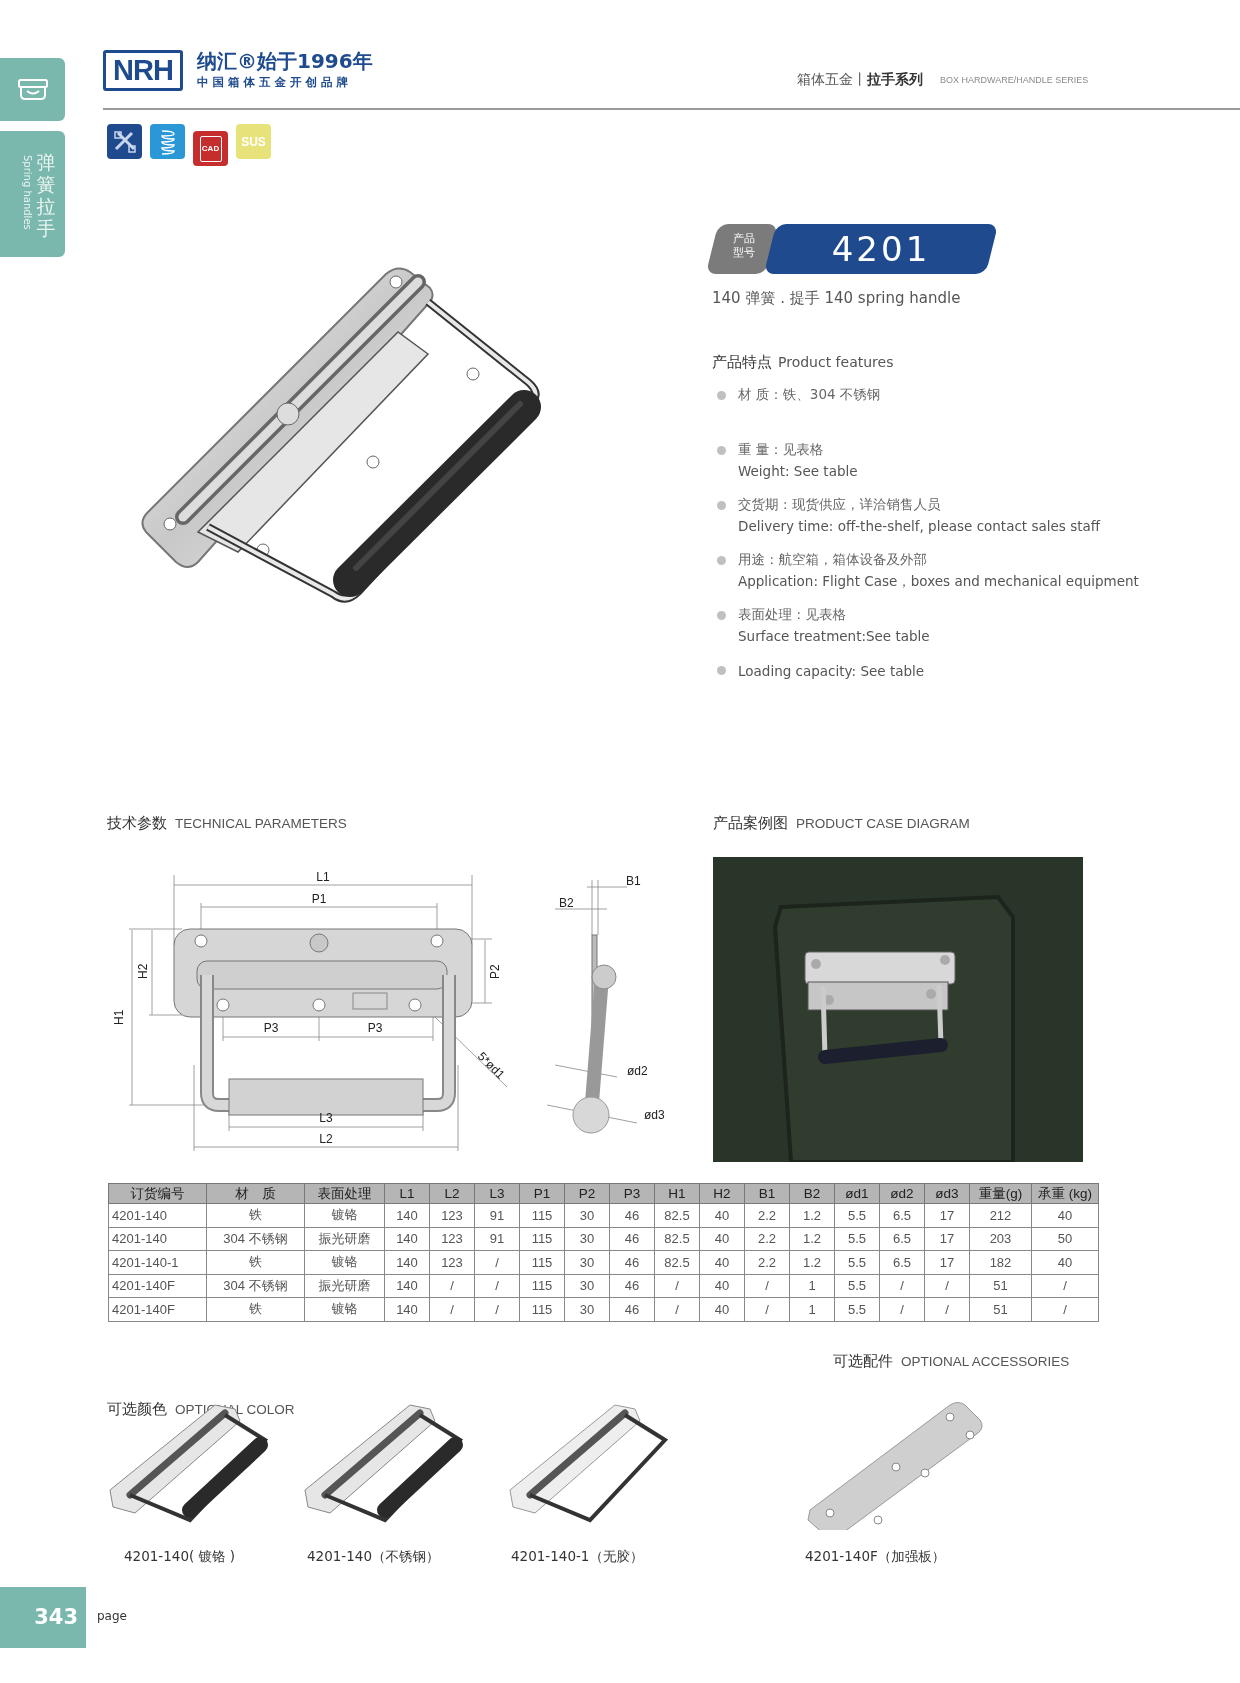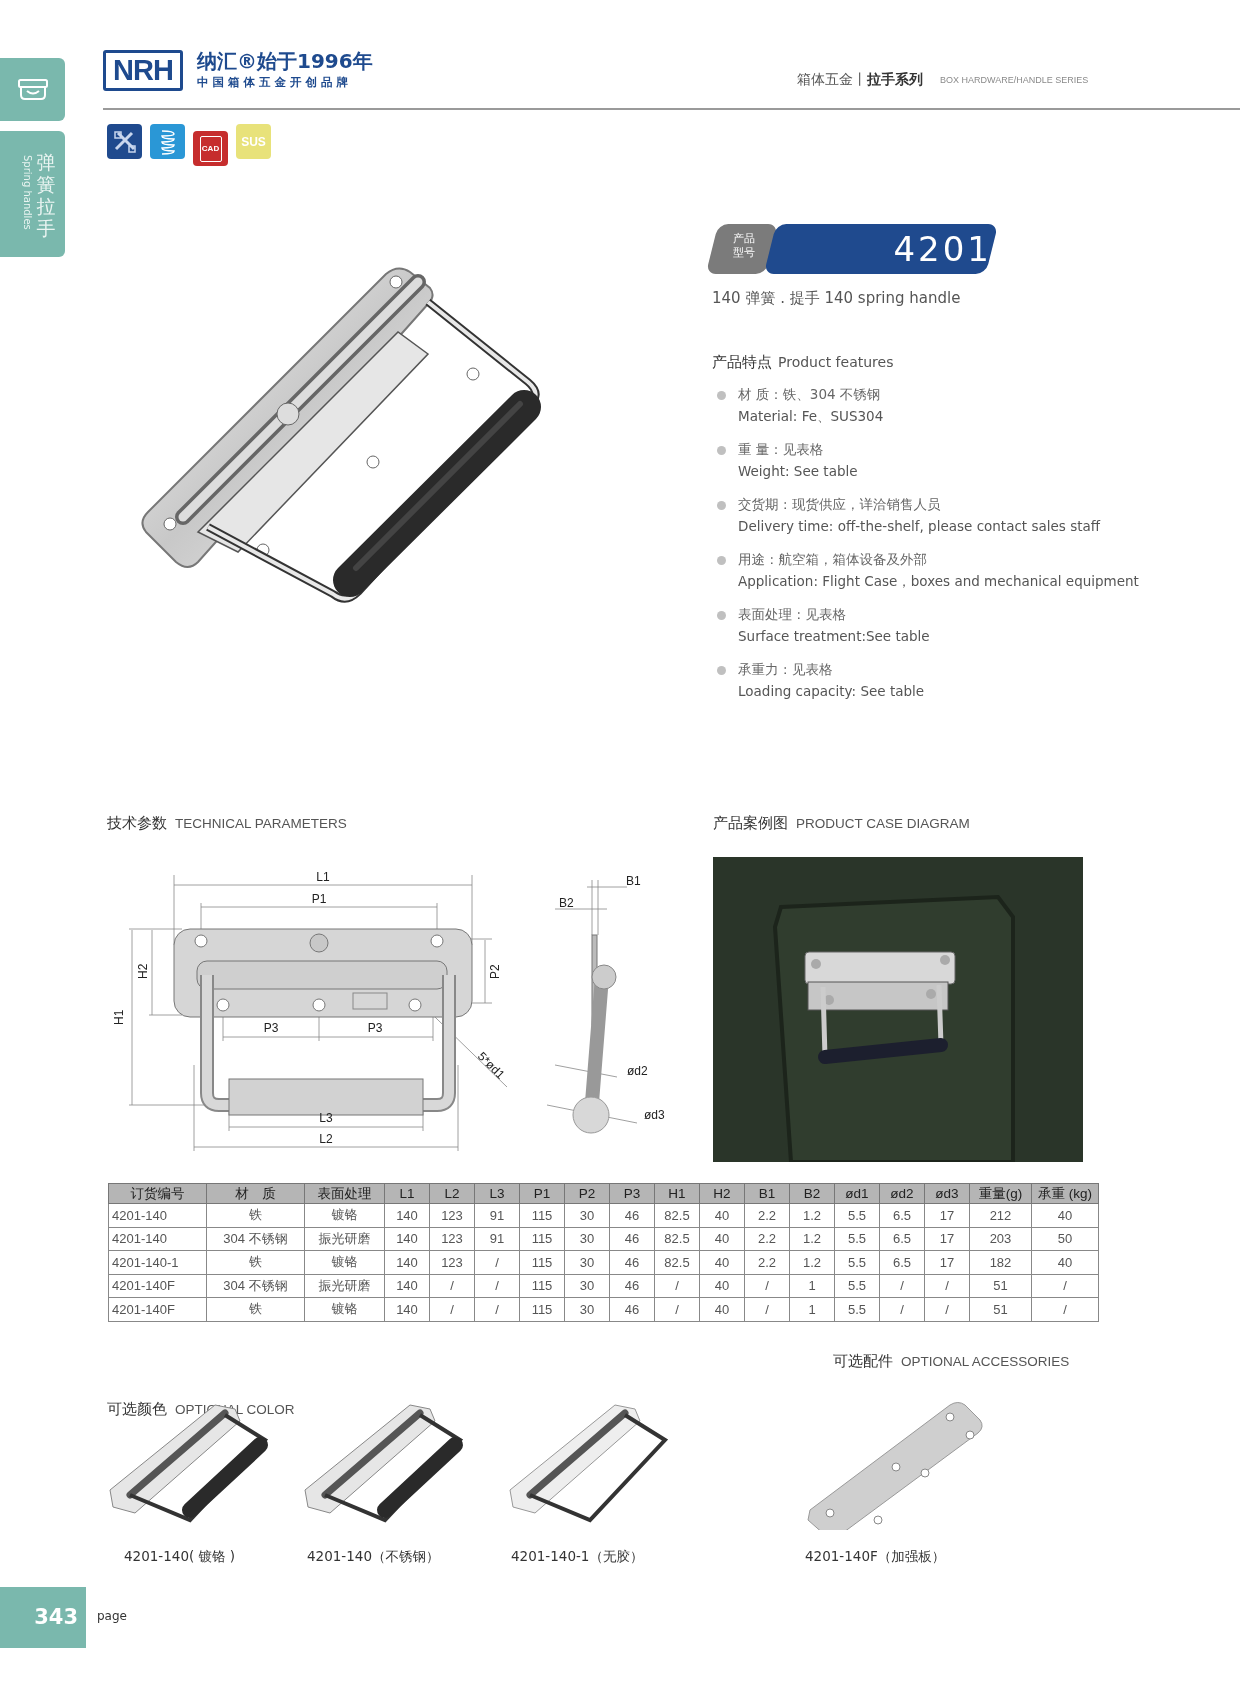--- a/index.html
+++ b/index.html
@@ -26,21 +26,21 @@
   
   .ficon { position:absolute; top: 124px; width: 35px; height: 35px; border-radius: 4px; display:flex; align-items:center; justify-content:center; color:#fff; font-size: 10px; font-weight:bold; font-family:"Liberation Sans", sans-serif; }
 
   
   .product-photo { left: 128px; top: 262px; width: 462px; height: 385px; }
 
   
   .badge-gray { left: 712px; top: 224px; width: 60px; height: 50px; background: #7b7b7b; transform: skewX(-14deg); border-radius: 10px; }
   .badge-gray-text { left: 724px; top: 232px; width: 40px; color:#fff; font-size: 11px; line-height: 14px; text-align:center; }
   .badge-blue { left: 770px; top: 224px; width: 222px; height: 50px; background: #1f4a8e; transform: skewX(-14deg); border-radius: 10px; }
-  .badge-blue-text { left: 770px; top: 224px; width: 222px; height:54px; line-height:50px; color:#fff; font-size: 34px; text-align:right; letter-spacing: 3px; font-family:"DejaVu Sans", sans-serif; }
+  .badge-blue-text { left: 770px; top: 224px; width: 222px; height:54px; line-height:50px; color:#fff; font-size: 34px; text-align:center; letter-spacing: 3px; font-family:"DejaVu Sans", sans-serif; }
   .subtitle { left: 712px; top: 289px; font-size: 15px; color:#555; }
 
   
   .feat-head { left: 712px; top: 353px; font-size: 15px; color:#333; }
   .feat-head span.en { font-size: 14px; color:#555; margin-left: 6px; }
   .feat-list { left: 717px; top: 384px; width: 460px; }
   .feat-item { position: relative; padding-left: 21px; height: 55px; }
   .feat-bullet { position:absolute; left: 0; top: 7px; width: 9px; height: 9px; border-radius: 50%; background: #c0c0c0; }
   .feat-cn { font-size: 13.5px; color:#666; line-height: 20px; }
   .feat-en { font-size: 13.5px; color:#555; line-height: 24px; }
@@ -148,21 +148,20 @@
 <div class="abs badge-blue-text">4201</div>
 <div class="abs subtitle">140 弹簧 . 提手  140 spring handle</div>
 
 <div class="abs feat-head">
   <span>产品特点</span><span class="en">Product features</span>
 </div>
 <div class="abs feat-list">
   <div class="feat-item">
       <span class="feat-bullet"></span>
       <div class="feat-cn">材  质：铁、304 不锈钢</div>
-      <div class="feat-en">Material: Fe、SUS304</div>
     </div>
   <div class="feat-item">
       <span class="feat-bullet"></span>
       <div class="feat-cn">重  量：见表格</div>
       <div class="feat-en">Weight: See table</div>
     </div>
   <div class="feat-item">
       <span class="feat-bullet"></span>
       <div class="feat-cn">交货期：现货供应，详洽销售人员</div>
       <div class="feat-en">Delivery time: off-the-shelf, please contact sales staff</div>
@@ -172,21 +171,20 @@
       <div class="feat-cn">用途：航空箱，箱体设备及外部</div>
       <div class="feat-en">Application: Flight Case，boxes and mechanical equipment</div>
     </div>
   <div class="feat-item">
       <span class="feat-bullet"></span>
       <div class="feat-cn">表面处理：见表格</div>
       <div class="feat-en">Surface treatment:See table</div>
     </div>
   <div class="feat-item">
       <span class="feat-bullet"></span>
-      <div class="feat-cn">承重力：见表格</div>
       <div class="feat-en">Loading capacity: See table</div>
     </div>
 </div>
 
 <div class="abs sec-head" style="left:107px;top:814px;">
   <span>技术参数</span><span class="en">TECHNICAL PARAMETERS</span>
 </div>
 <div class="abs sec-head" style="left:713px;top:814px;">
   <span>产品案例图</span><span class="en">PRODUCT CASE DIAGRAM</span>
 </div>

